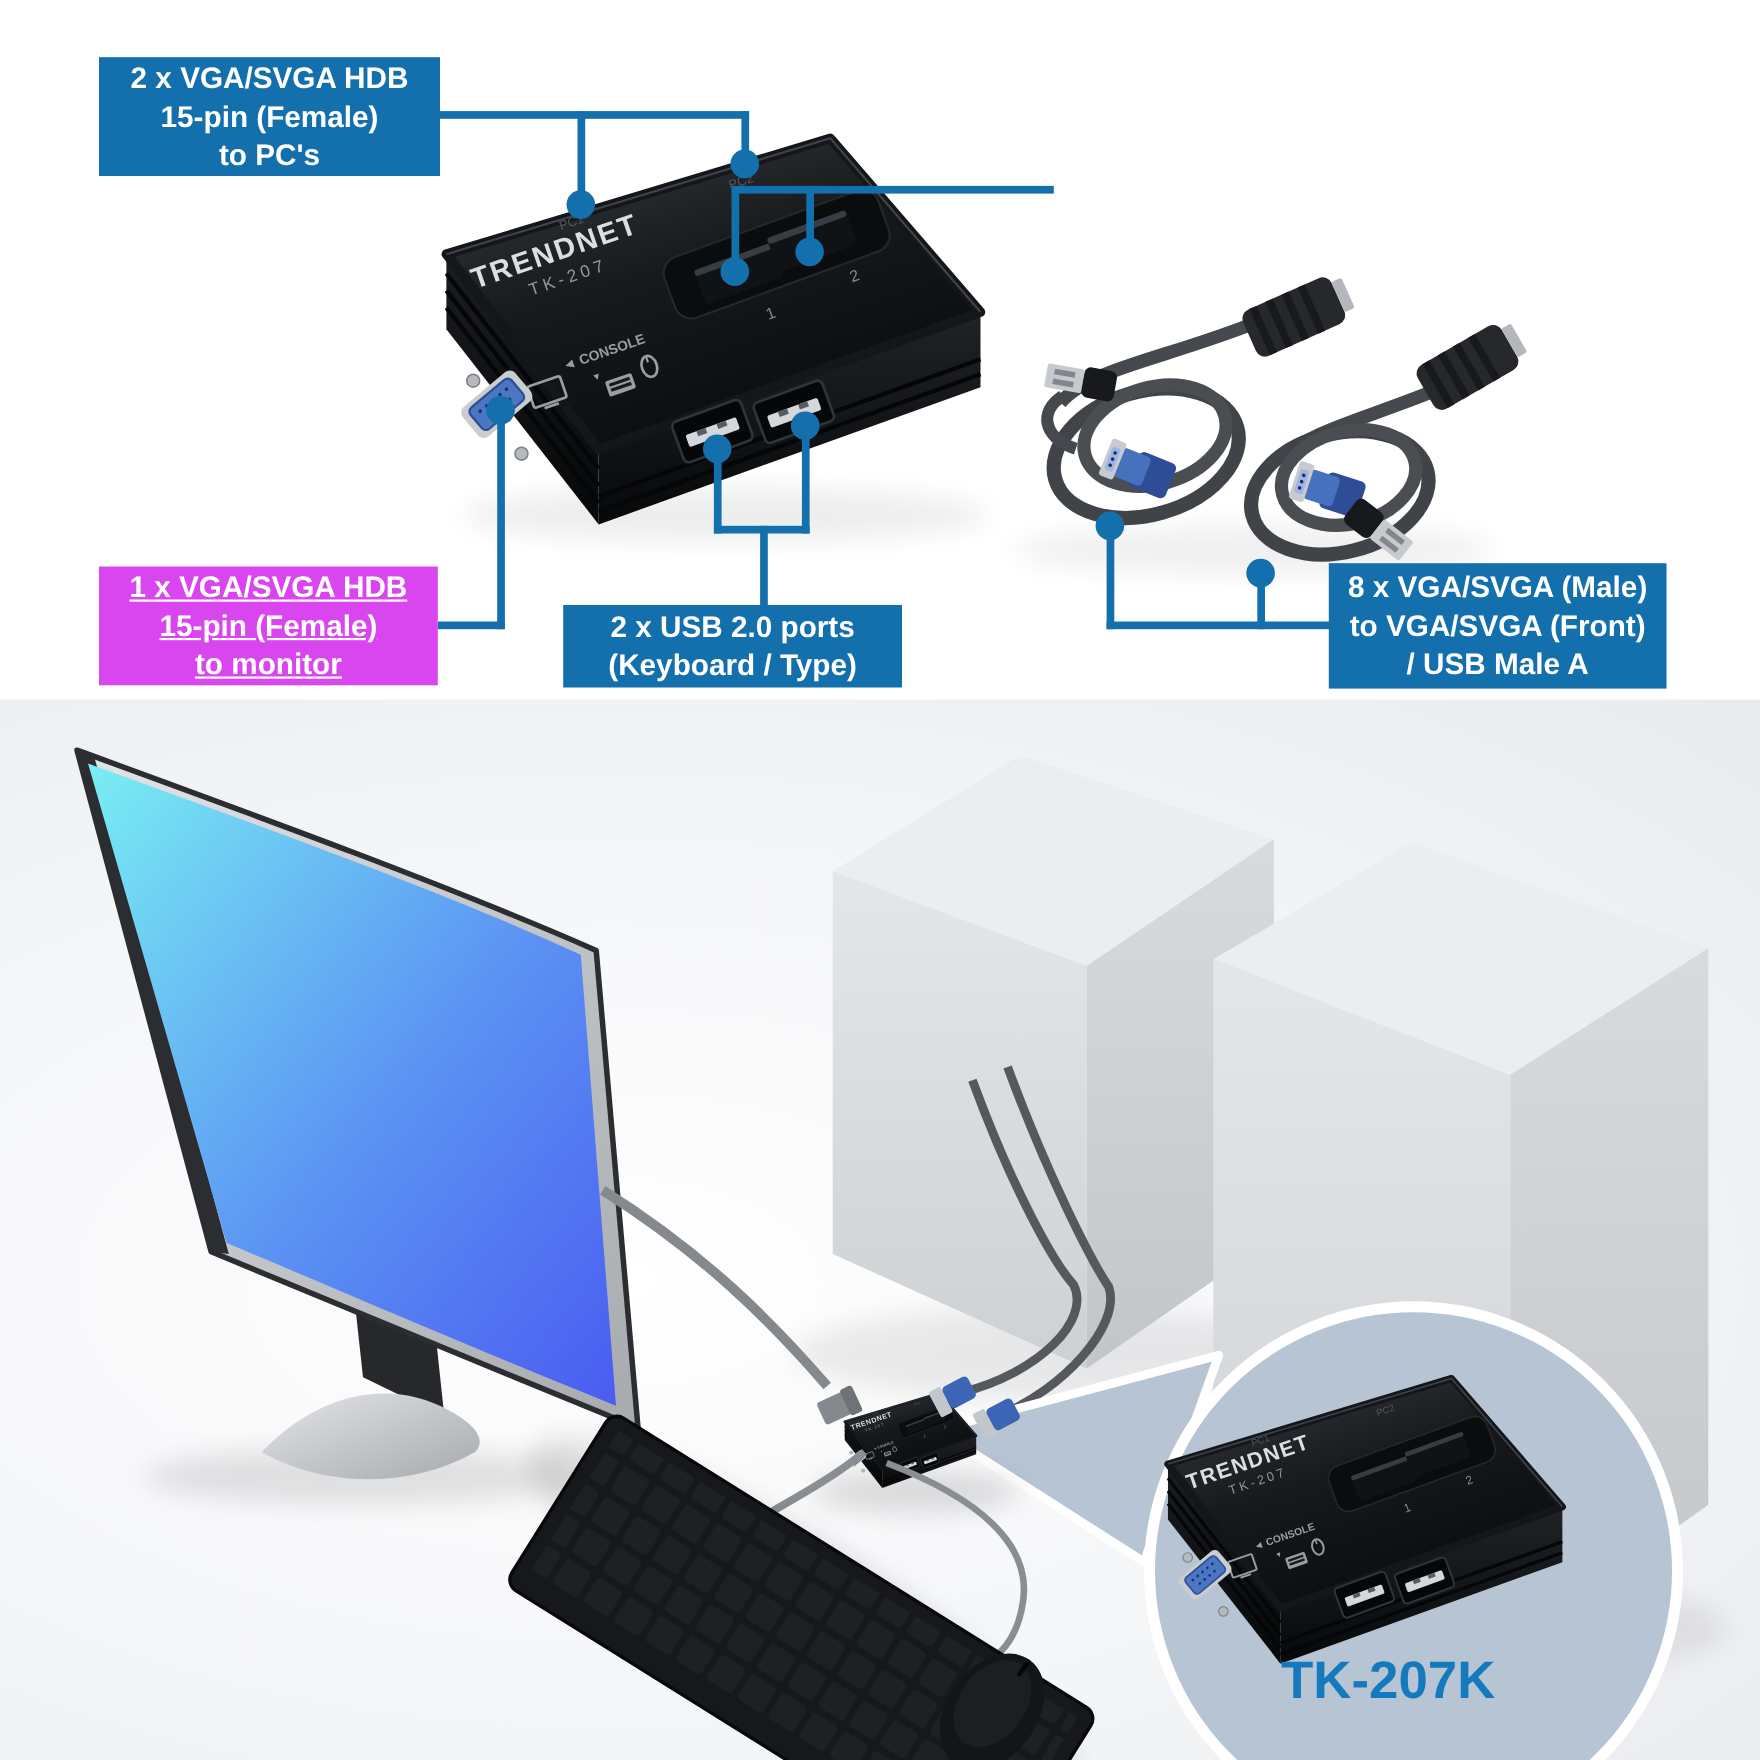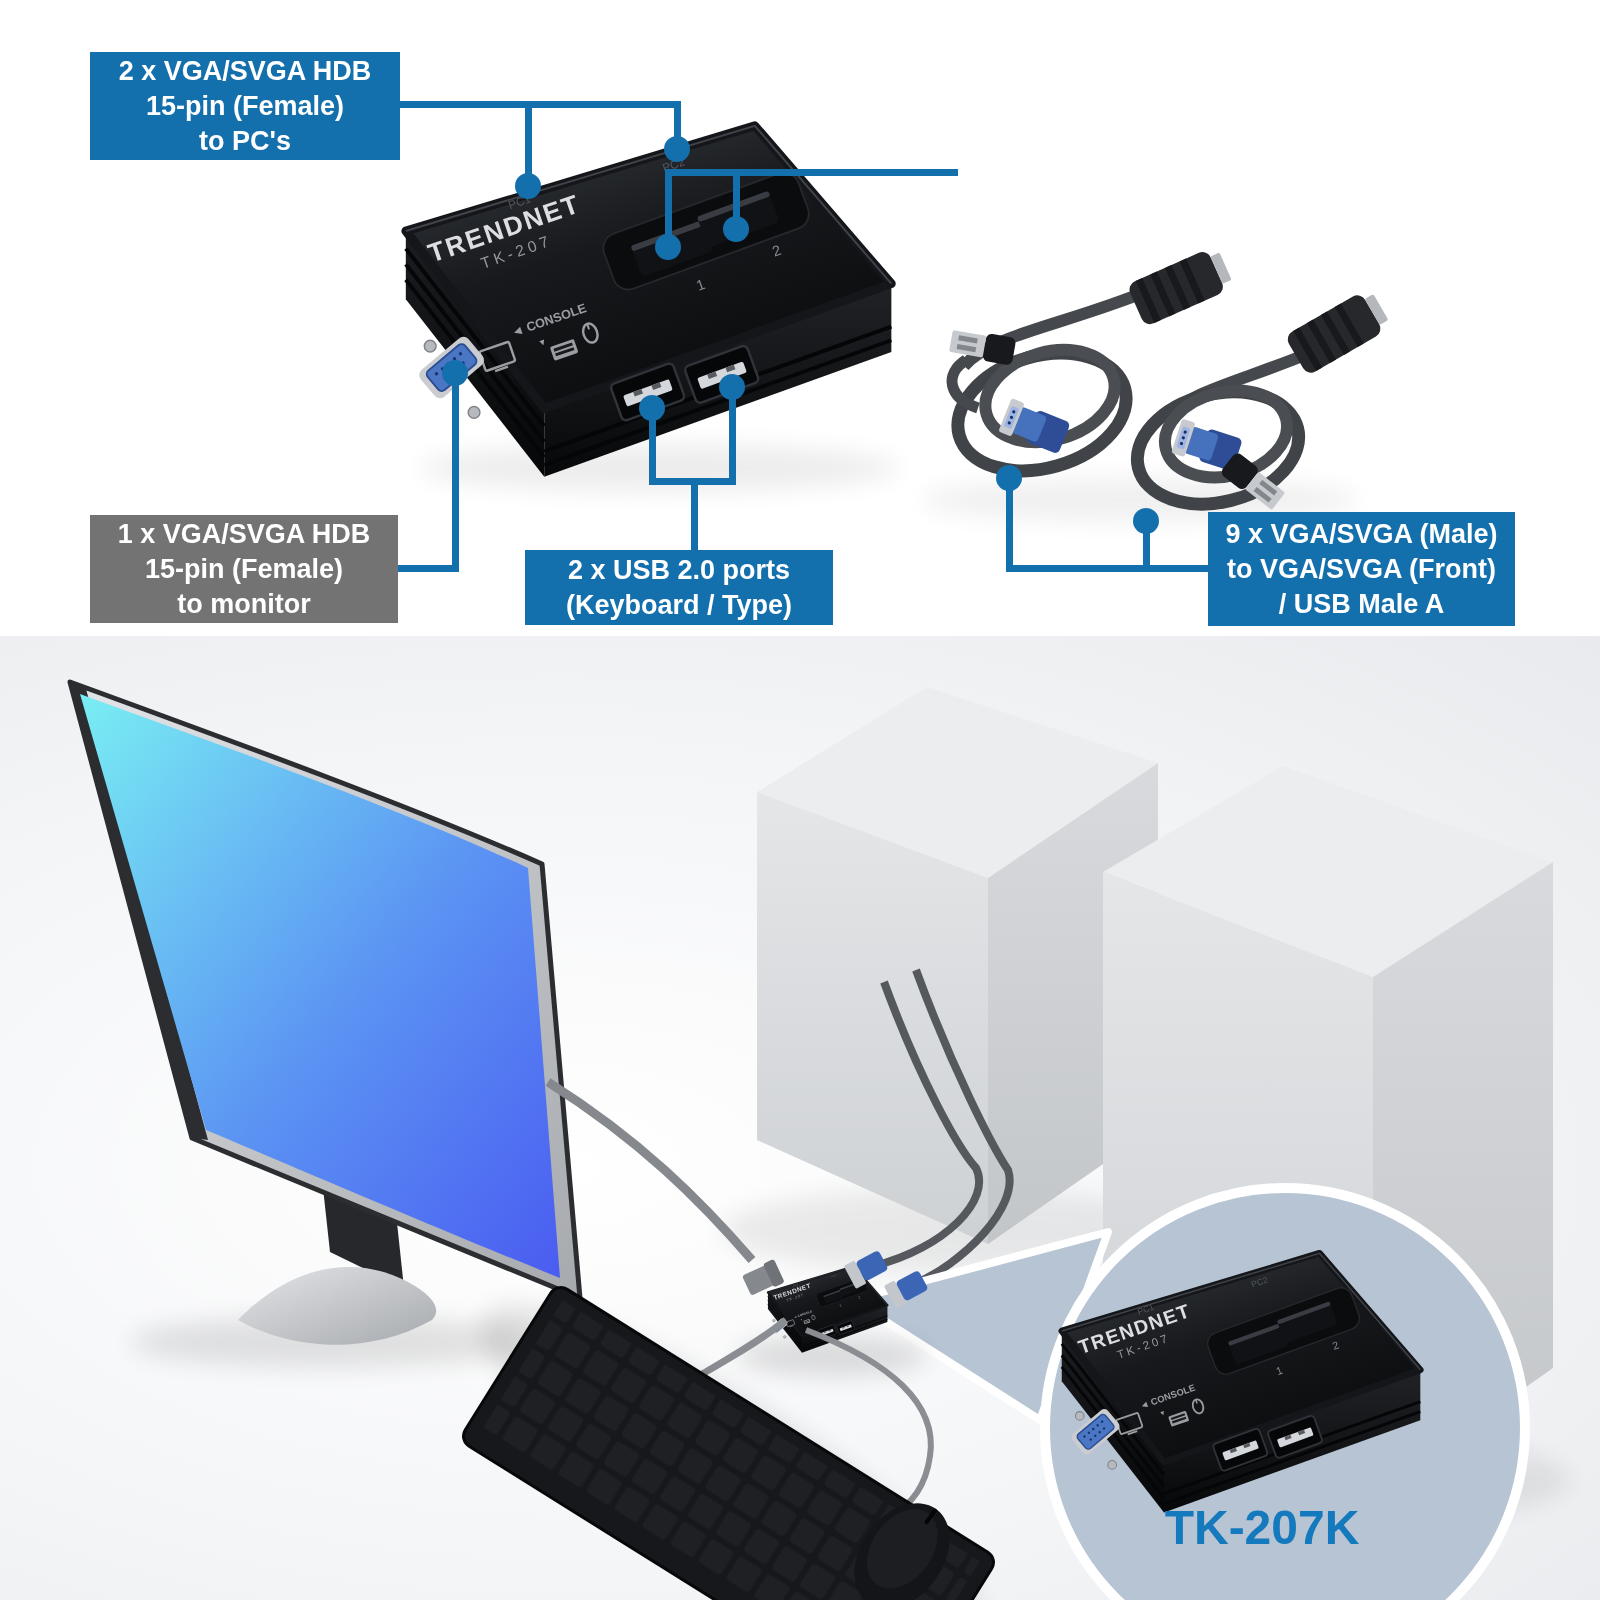--- a/index.html
+++ b/index.html
@@ -285,28 +285,28 @@
   <div class="cd" style="left: 639px; top: 395px; background: rgb(20, 112, 173);"></div>
   <div class="cd" style="left: 719px; top: 374px; background: rgb(20, 112, 173);"></div>
   <div class="cd" style="left: 996px; top: 465px; background: rgb(20, 112, 173);"></div>
   <div class="cd" style="left: 1133px; top: 508px; background: rgb(20, 112, 173);"></div>
 
   <div class="box" style="left: 90px; top: 52px; width: 310px; height: 108px; background: rgb(20, 112, 173);">
     <div>2 x VGA/SVGA HDB</div>
     <div>15-pin (Female)</div>
     <div>to PC's</div>
   </div>
-  <div class="box" style="left: 90px; top: 515px; width: 308px; height: 108px; background: #737373;">
+  <div class="box" style="left: 90px; top: 515px; width: 308px; height: 108px; background: #d946ef; text-decoration: underline;">
     <div>1 x VGA/SVGA HDB</div>
     <div>15-pin (Female)</div>
     <div>to monitor</div>
   </div>
-  <div class="box" style="left: 525px; top: 550px; width: 308px; height: 75px; background: rgb(20, 112, 173);">
+  <div class="box" style="left: 512px; top: 550px; width: 308px; height: 75px; background: rgb(20, 112, 173);">
     <div>2 x USB 2.0 ports</div>
     <div>(Keyboard / Type)</div>
   </div>
   <div class="box" style="left: 1208px; top: 512px; width: 307px; height: 114px; background: rgb(20, 112, 173);">
-    <div>9 x VGA/SVGA (Male)</div>
+    <div>8 x VGA/SVGA (Male)</div>
     <div>to VGA/SVGA (Front)</div>
     <div>/ USB Male A</div>
   </div>
 
 </div>
 
 </body></html>

